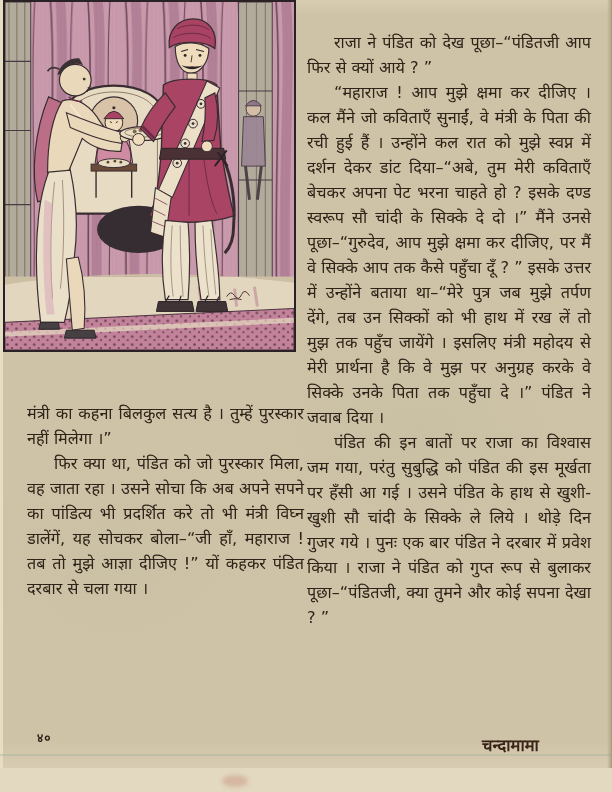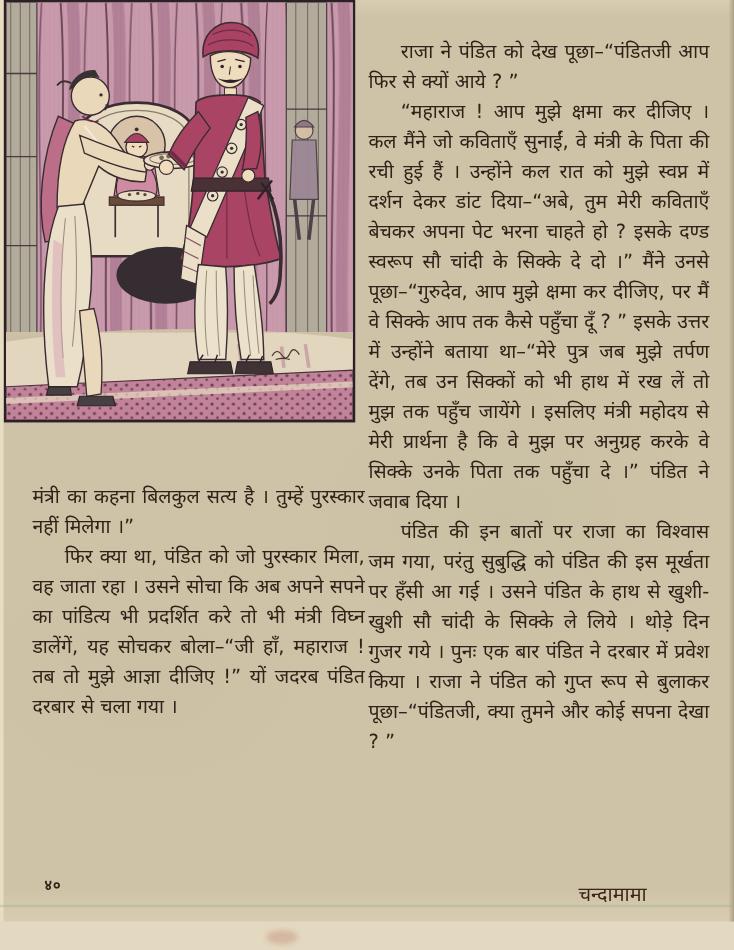--- a/index.html
+++ b/index.html
@@ -45,21 +45,21 @@
   .col p.indent{text-indent:27px;}
   .col-right{left:307px;top:30px;width:284px;height:700px;}
   .col-left{left:27px;top:356px;width:277px;height:380px;margin-top:45px;}
 
   .footer-page-number{
     position:absolute;left:37px;top:729px;color:var(--ink);
     font-size:12px;font-weight:bold;letter-spacing:1px;
   }
   .footer-magazine{
     position:absolute;left:482px;top:733px;color:#3a2418;
-    font-size:16.5px;font-weight:normal;
+    font-size:16.5px;font-weight:bold;
   }
 </style>
 </head>
 <body>
 
 <div class="page">
 
   <div class="illustration">
     <svg viewBox="0 0 292 352" preserveAspectRatio="none">
       <defs>
@@ -201,21 +201,21 @@
   </div>
 
   <div class="col col-right">
       <p class="indent">राजा ने पंडित को देख पूछा–“पंडितजी आप फिर से क्यों आये ? ”</p>
       <p class="indent">“महाराज !  आप  मुझे  क्षमा  कर दीजिए ।  कल मैंने जो कविताएँ सुनाईं, वे मंत्री के पिता की रची हुई हैं ।  उन्होंने कल रात को मुझे स्वप्न में दर्शन देकर डांट  दिया–“अबे,  तुम  मेरी  कविताएँ बेचकर अपना पेट भरना चाहते हो ? इसके दण्ड स्वरूप सौ चांदी के सिक्के दे दो ।” मैंने उनसे पूछा–“गुरुदेव, आप मुझे क्षमा कर दीजिए, पर मैं वे सिक्के आप तक कैसे पहुँचा दूँ ? ”  इसके उत्तर में उन्होंने बताया था–“मेरे पुत्र जब मुझे तर्पण देंगे, तब उन सिक्कों को भी हाथ में रख लें तो मुझ  तक  पहुँच  जायेंगे ।  इसलिए  मंत्री महोदय से मेरी प्रार्थना है कि वे मुझ पर अनुग्रह  करके  वे  सिक्के  उनके  पिता  तक पहुँचा दे ।”  पंडित ने जवाब दिया ।</p>
       <p class="indent">पंडित  की  इन  बातों  पर  राजा  का विश्वास जम गया, परंतु सुबुद्धि को पंडित की इस मूर्खता पर हँसी आ गई ।  उसने पंडित के हाथ से खुशी-खुशी सौ चांदी के सिक्के ले  लिये ।  थोड़े दिन गुजर गये । पुनः एक बार पंडित ने  दरबार में प्रवेश किया ।  राजा ने  पंडित को  गुप्त  रूप  से बुलाकर पूछा–“पंडितजी, क्या तुमने और कोई सपना देखा ? ”</p>
     </div>
 
   <div class="col col-left">
       <p class="">मंत्री का कहना बिलकुल सत्य है । तुम्हें पुरस्कार नहीं मिलेगा ।”</p>
-      <p class="indent">फिर क्या था, पंडित को जो पुरस्कार मिला, वह जाता रहा ।  उसने सोचा कि अब अपने सपने का पांडित्य भी प्रदर्शित करे तो भी मंत्री विघ्न डालेंगें, यह सोचकर बोला–“जी हाँ, महाराज ! तब तो मुझे आज्ञा दीजिए !” यों जदरब पंडित दरबार से चला गया ।</p>
+      <p class="indent">फिर क्या था, पंडित को जो पुरस्कार मिला, वह जाता रहा ।  उसने सोचा कि अब अपने सपने का पांडित्य भी प्रदर्शित करे तो भी मंत्री विघ्न डालेंगें, यह सोचकर बोला–“जी हाँ, महाराज ! तब तो मुझे आज्ञा दीजिए !” यों कहकर पंडित दरबार से चला गया ।</p>
     </div>
 
   <div class="footer-page-number">४०</div>
   <div class="footer-magazine">चन्दामामा</div>
 
   <div class="edge-left"></div>
   <div class="edge-right"></div>
   <div class="scan-line"></div>
   <div class="bottom-band"></div>
   <div class="smudge"></div>

